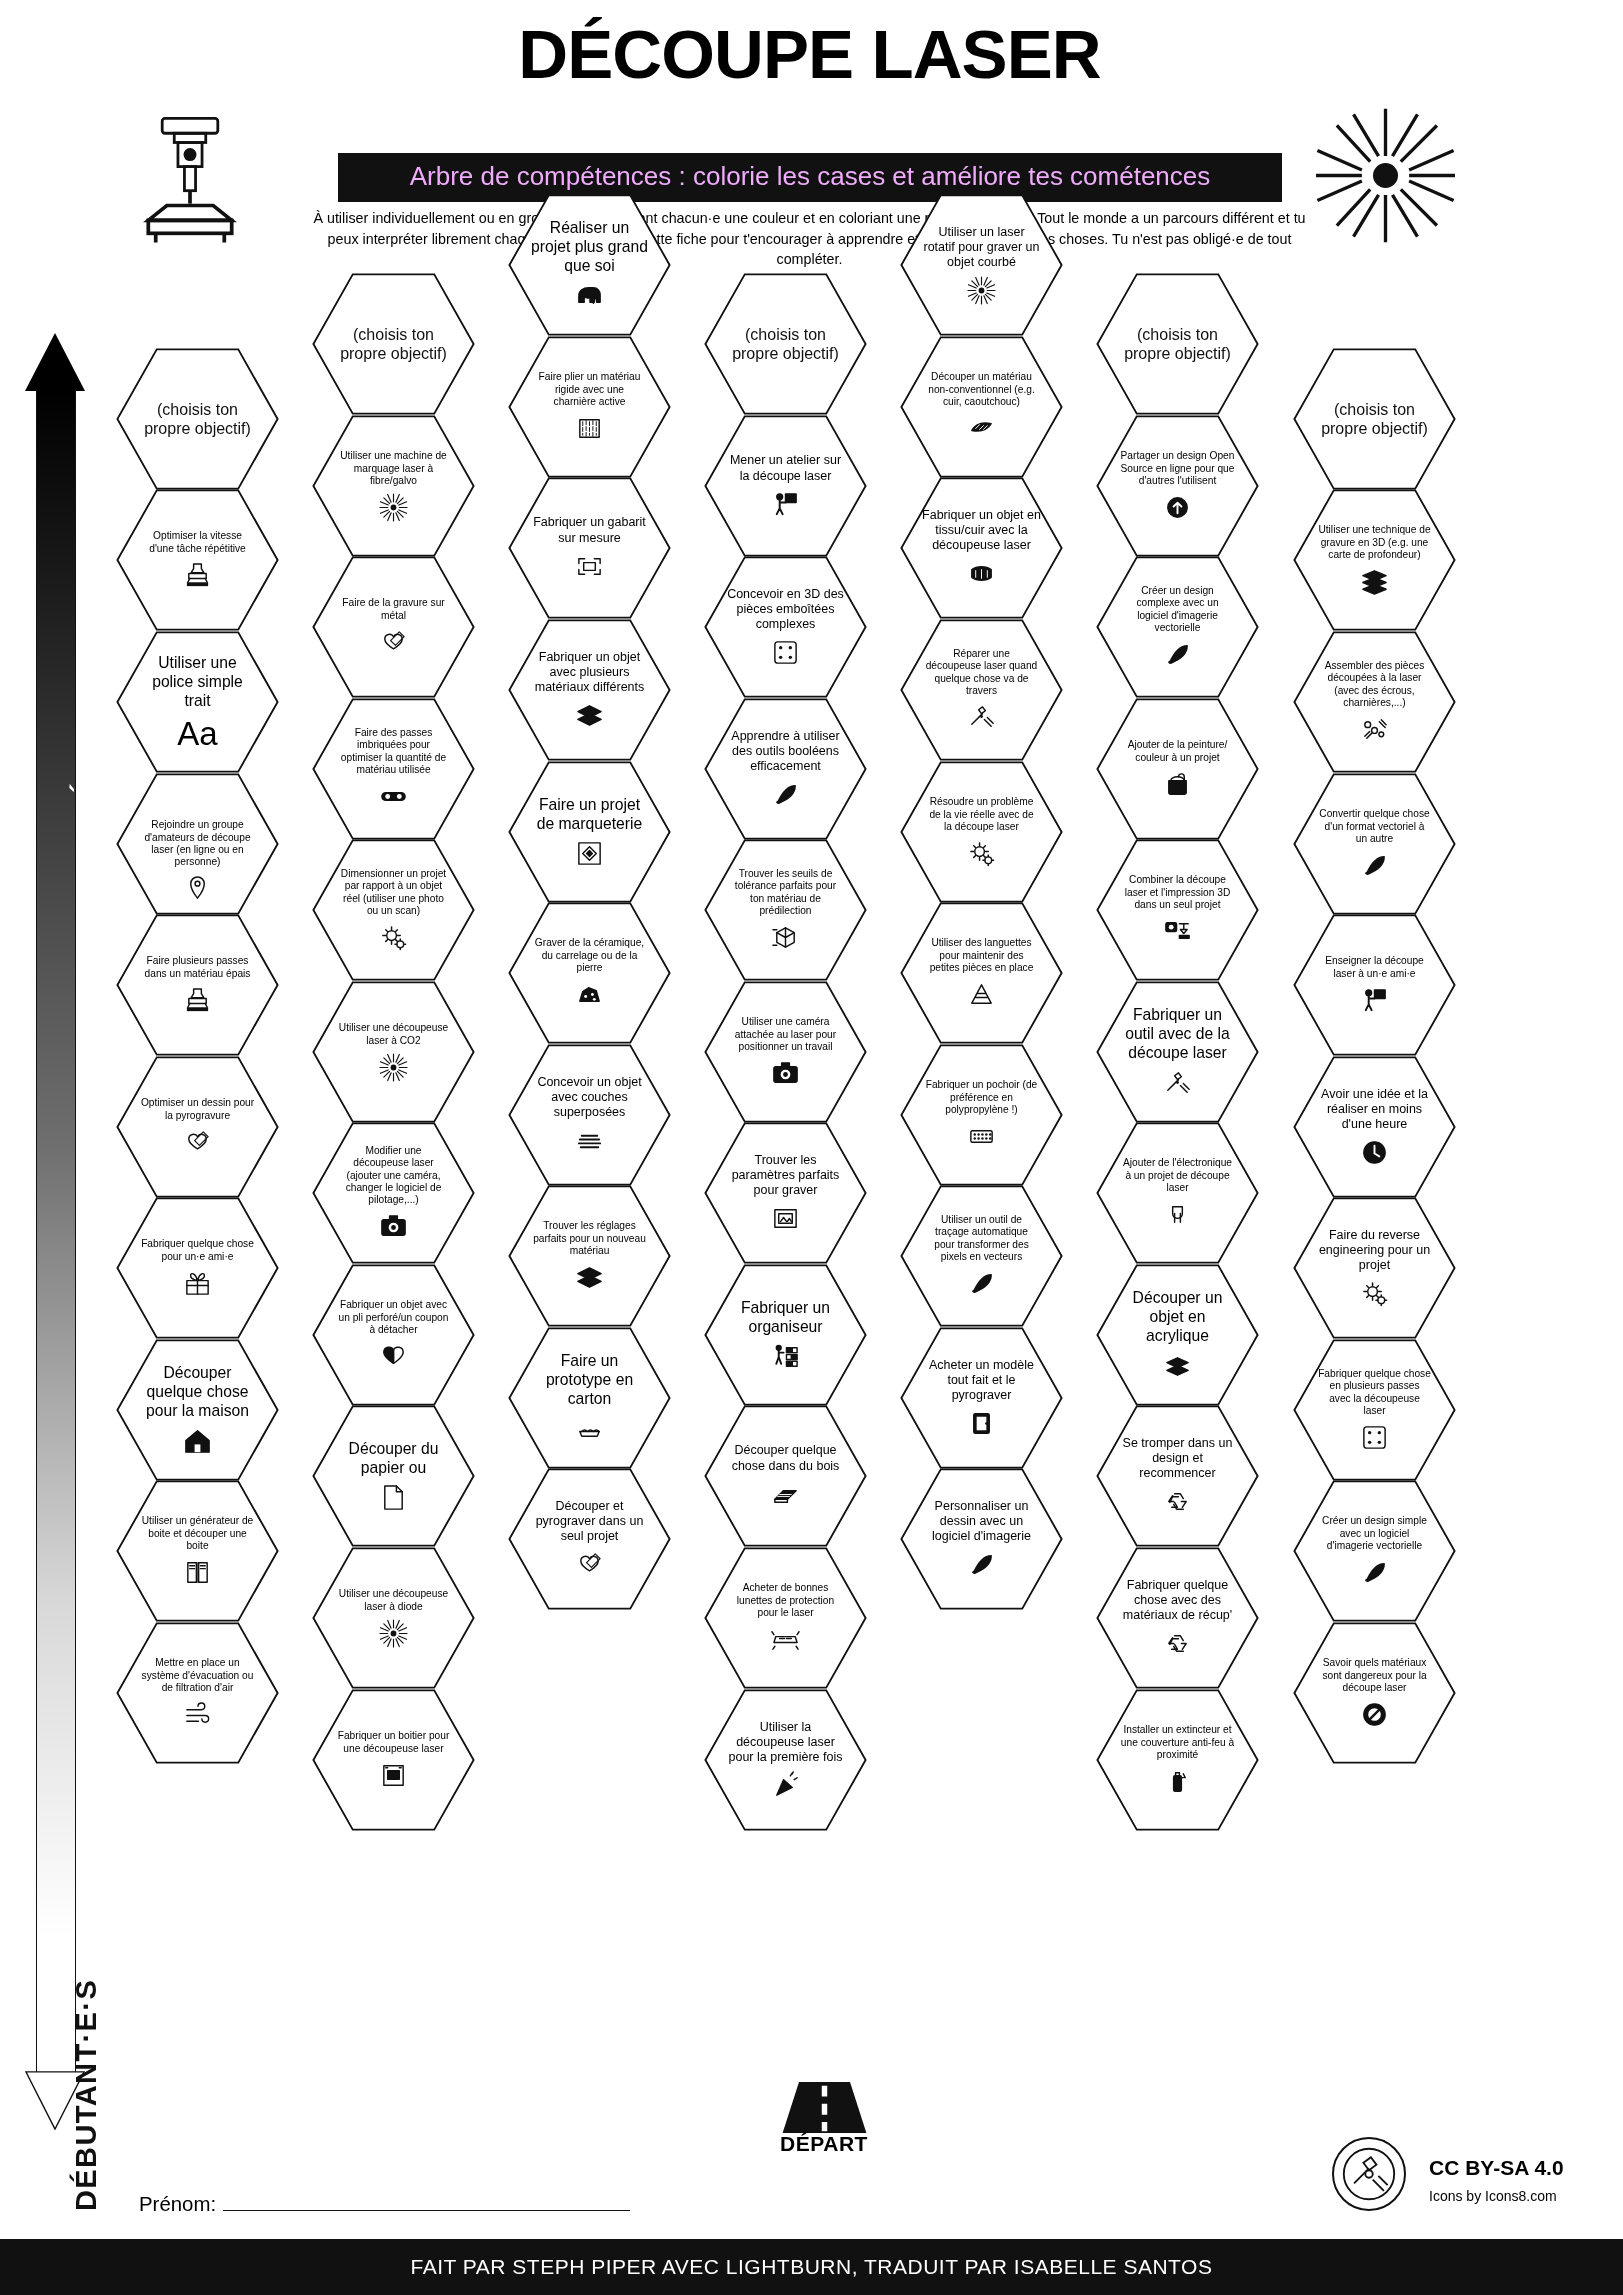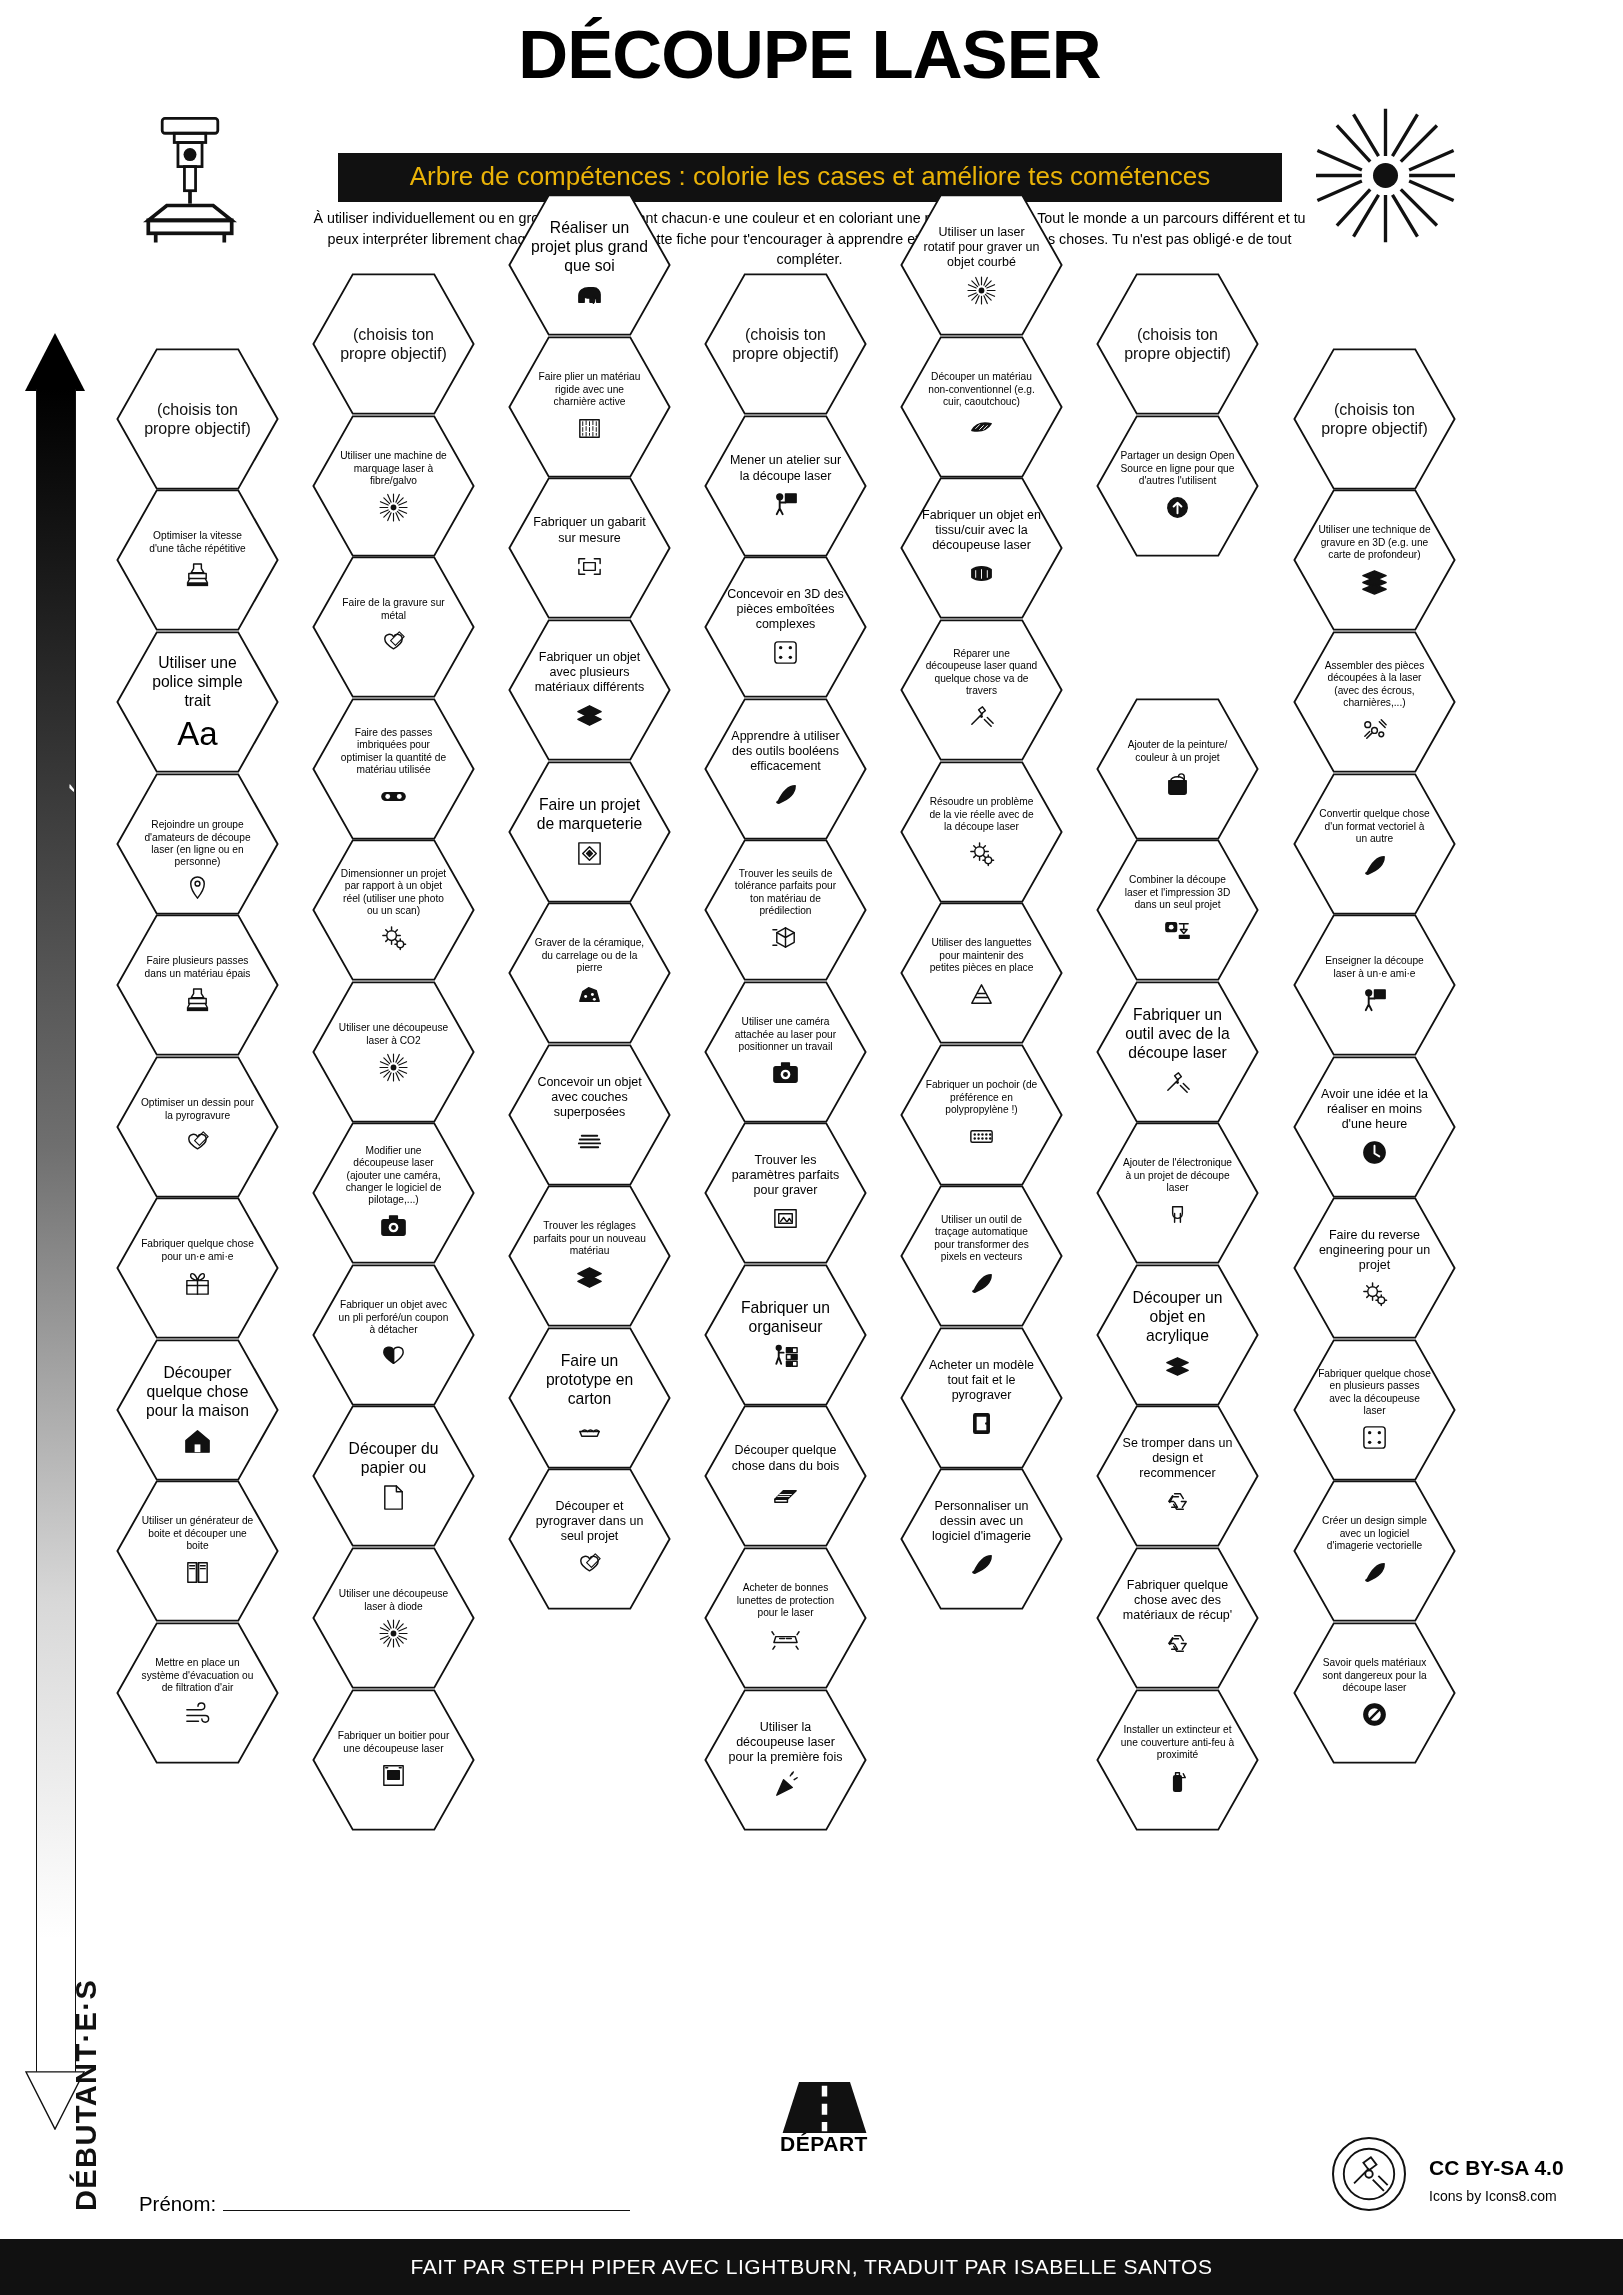--- a/index.html
+++ b/index.html
@@ -27,21 +27,21 @@
     font-size: 69px;
     font-weight: bold;
     letter-spacing: -0.9px;
     line-height: 1.05;
   }
   .subtitle-bar {
     position:absolute;
     left: 338px; top: 153px;
     width: 944px;
     background:#111;
-    color:#eab308;
+    color:#f0abfc;
     text-align:center;
     padding: 8.3px 4.6px 10.2px 4.6px;
     font-size: 26px;
   }
   .intro {
     position:absolute;
     left: 305px; top: 208px;
     width: 1009px;
     text-align:center;
     font-size: 14.3px;
@@ -1139,20 +1139,37 @@
       <div class="hex-inner">
         <div class="label">Partager un design Open Source en ligne pour que d'autres l'utilisent</div>
         <div class="glyph">
           <svg width="29" height="29" viewBox="0 0 60 60" fill="none" stroke="#111" stroke-width="3" stroke-linejoin="round" stroke-linecap="round">
             <circle cx="30" cy="30" r="20" fill="#111" stroke="#111"></circle>
             <path d="M30 42 V20 M22 28 l8 -8 8 8" stroke="#fff" stroke-width="4"></path>
           </svg>
         </div>
       </div>
     </div>
+    <div class="hex small" style="left: 1096px; top: 556px;">
+      <div class="outline">
+        <svg viewBox="0 0 352 306" preserveAspectRatio="none">
+          <polygon points="88,3 264,3 349,153 264,303 88,303 3,153" fill="#ffffff" stroke="#111111" stroke-width="4"></polygon>
+        </svg>
+      </div>
+      <div class="hex-inner">
+        <div class="label">Créer un design complexe avec un logiciel d'imagerie vectorielle</div>
+        <div class="glyph">
+          <svg width="29" height="29" viewBox="0 0 60 60" fill="none" stroke="#111" stroke-width="3" stroke-linejoin="round" stroke-linecap="round">
+            <path d="M14 46 c12 -26 26 -34 36 -34 c0 12 -8 26 -34 36 z" fill="#111" stroke="#111"></path>
+            <path d="M14 46 l12 -12"></path>
+            <circle cx="14" cy="46" r="3" fill="#111" stroke="none"></circle>
+          </svg>
+        </div>
+      </div>
+    </div>
     <div class="hex small" style="left: 1096px; top: 698px;">
       <div class="outline">
         <svg viewBox="0 0 352 306" preserveAspectRatio="none">
           <polygon points="88,3 264,3 349,153 264,303 88,303 3,153" fill="#ffffff" stroke="#111111" stroke-width="4"></polygon>
         </svg>
       </div>
       <div class="hex-inner">
         <div class="label">Ajouter de la peinture/ couleur à un projet</div>
         <div class="glyph">
           <svg width="29" height="29" viewBox="0 0 60 60" fill="none" stroke="#111" stroke-width="3" stroke-linejoin="round" stroke-linecap="round">

